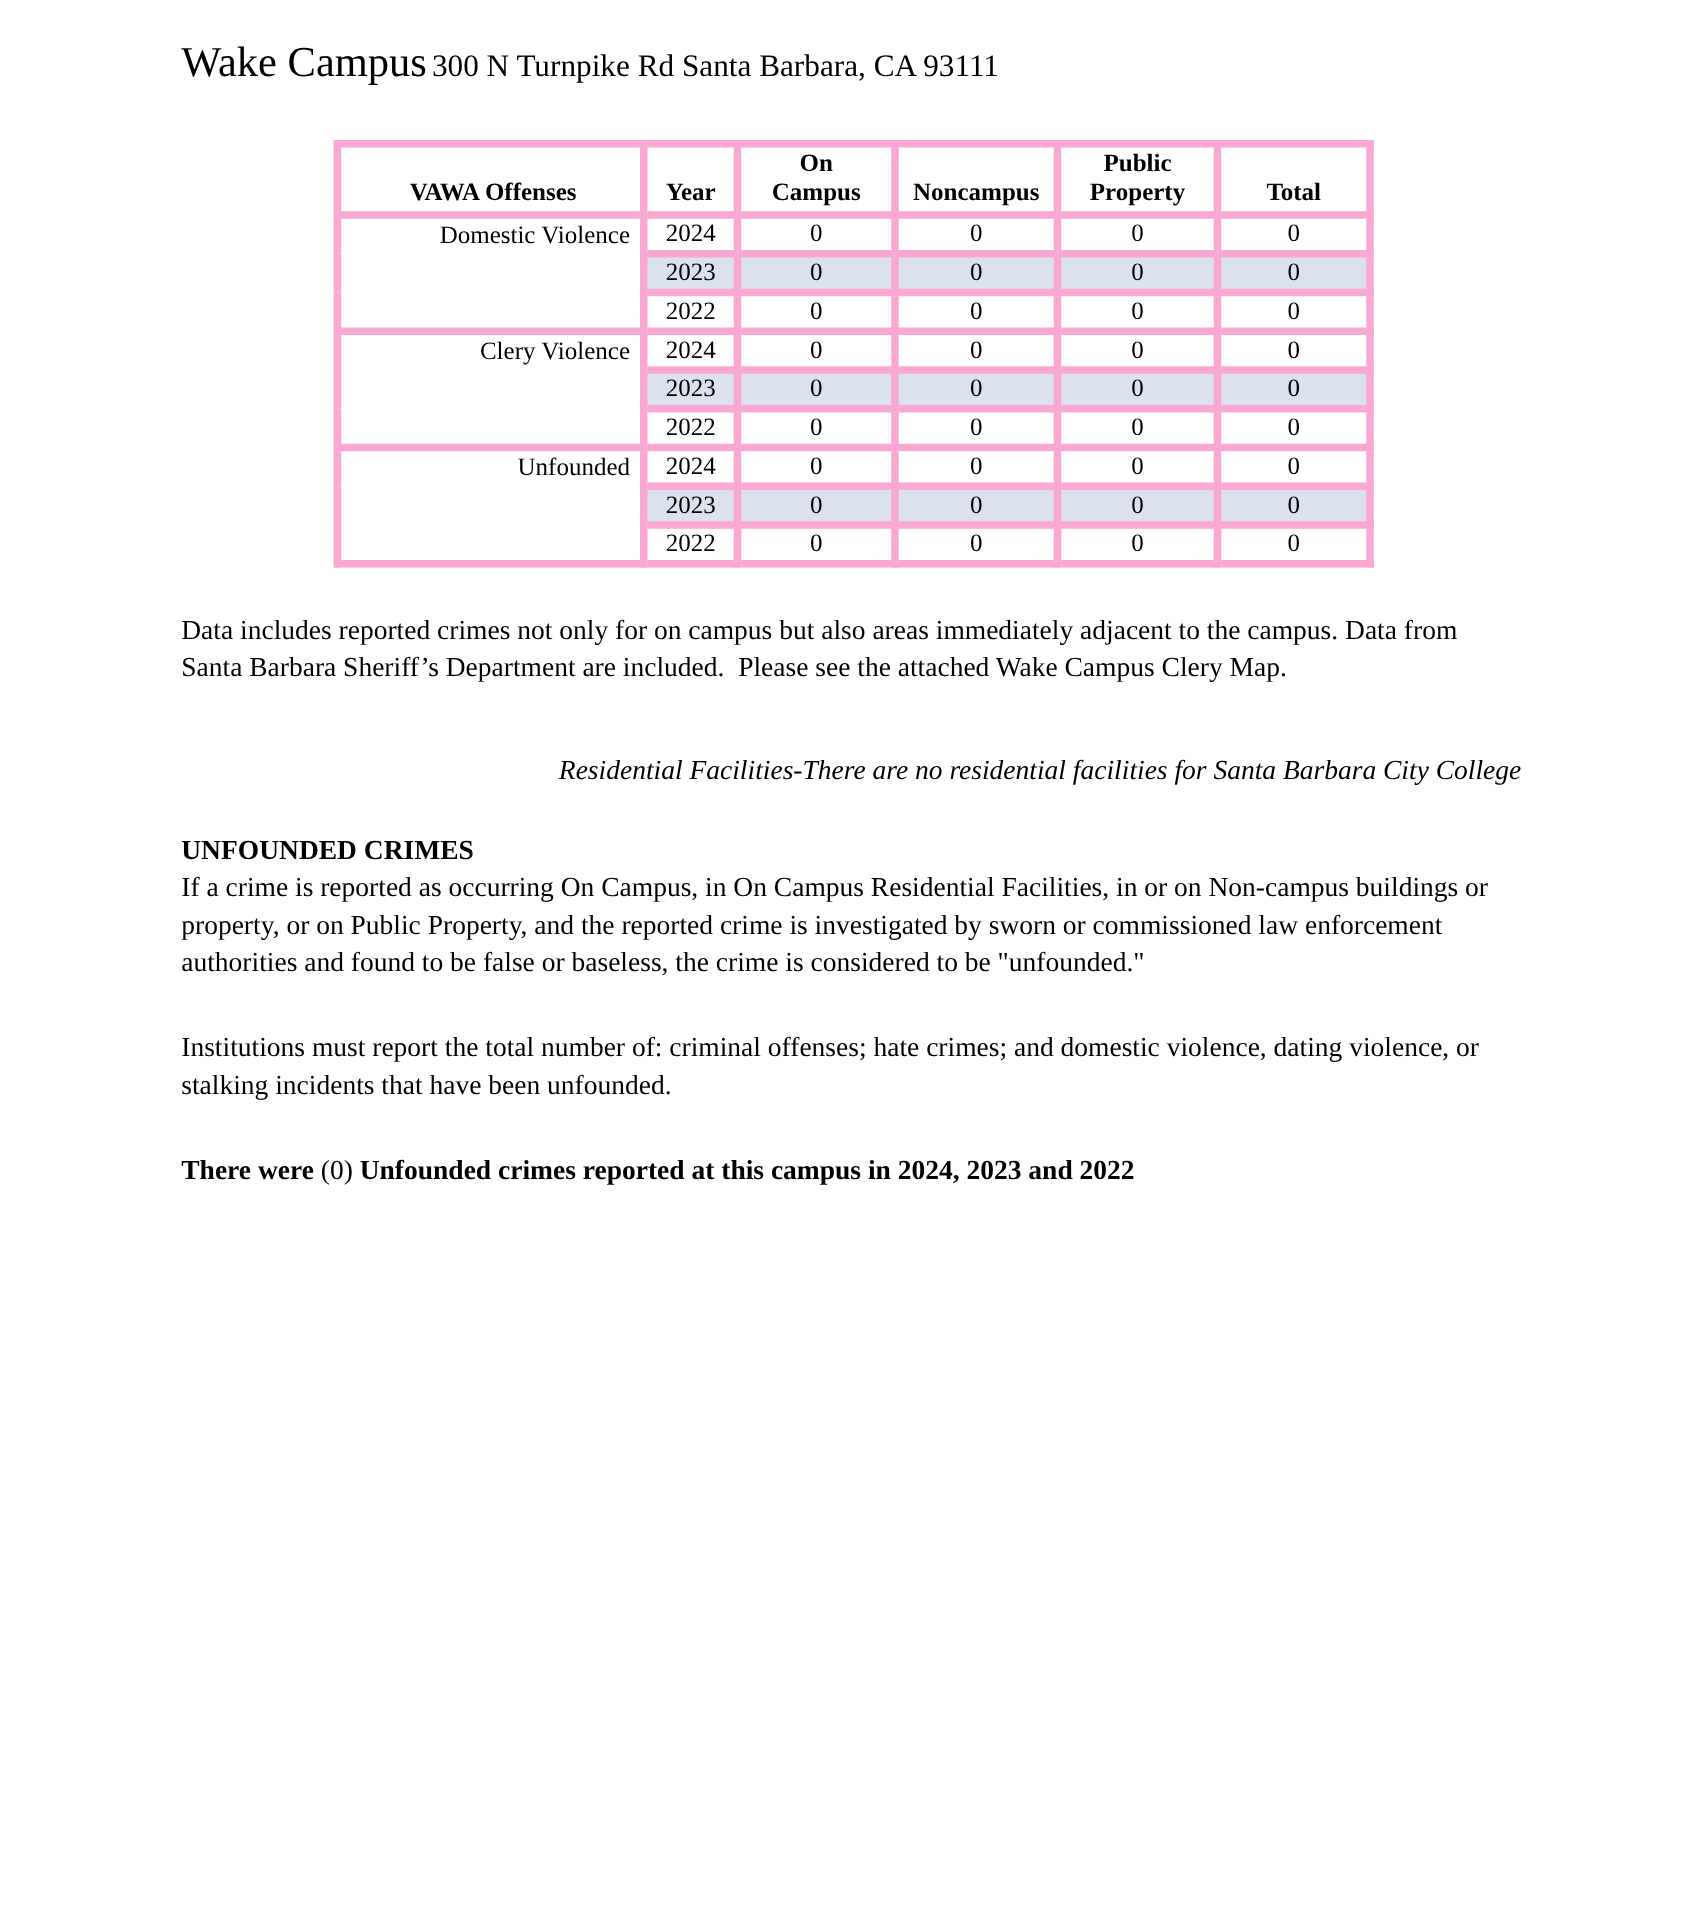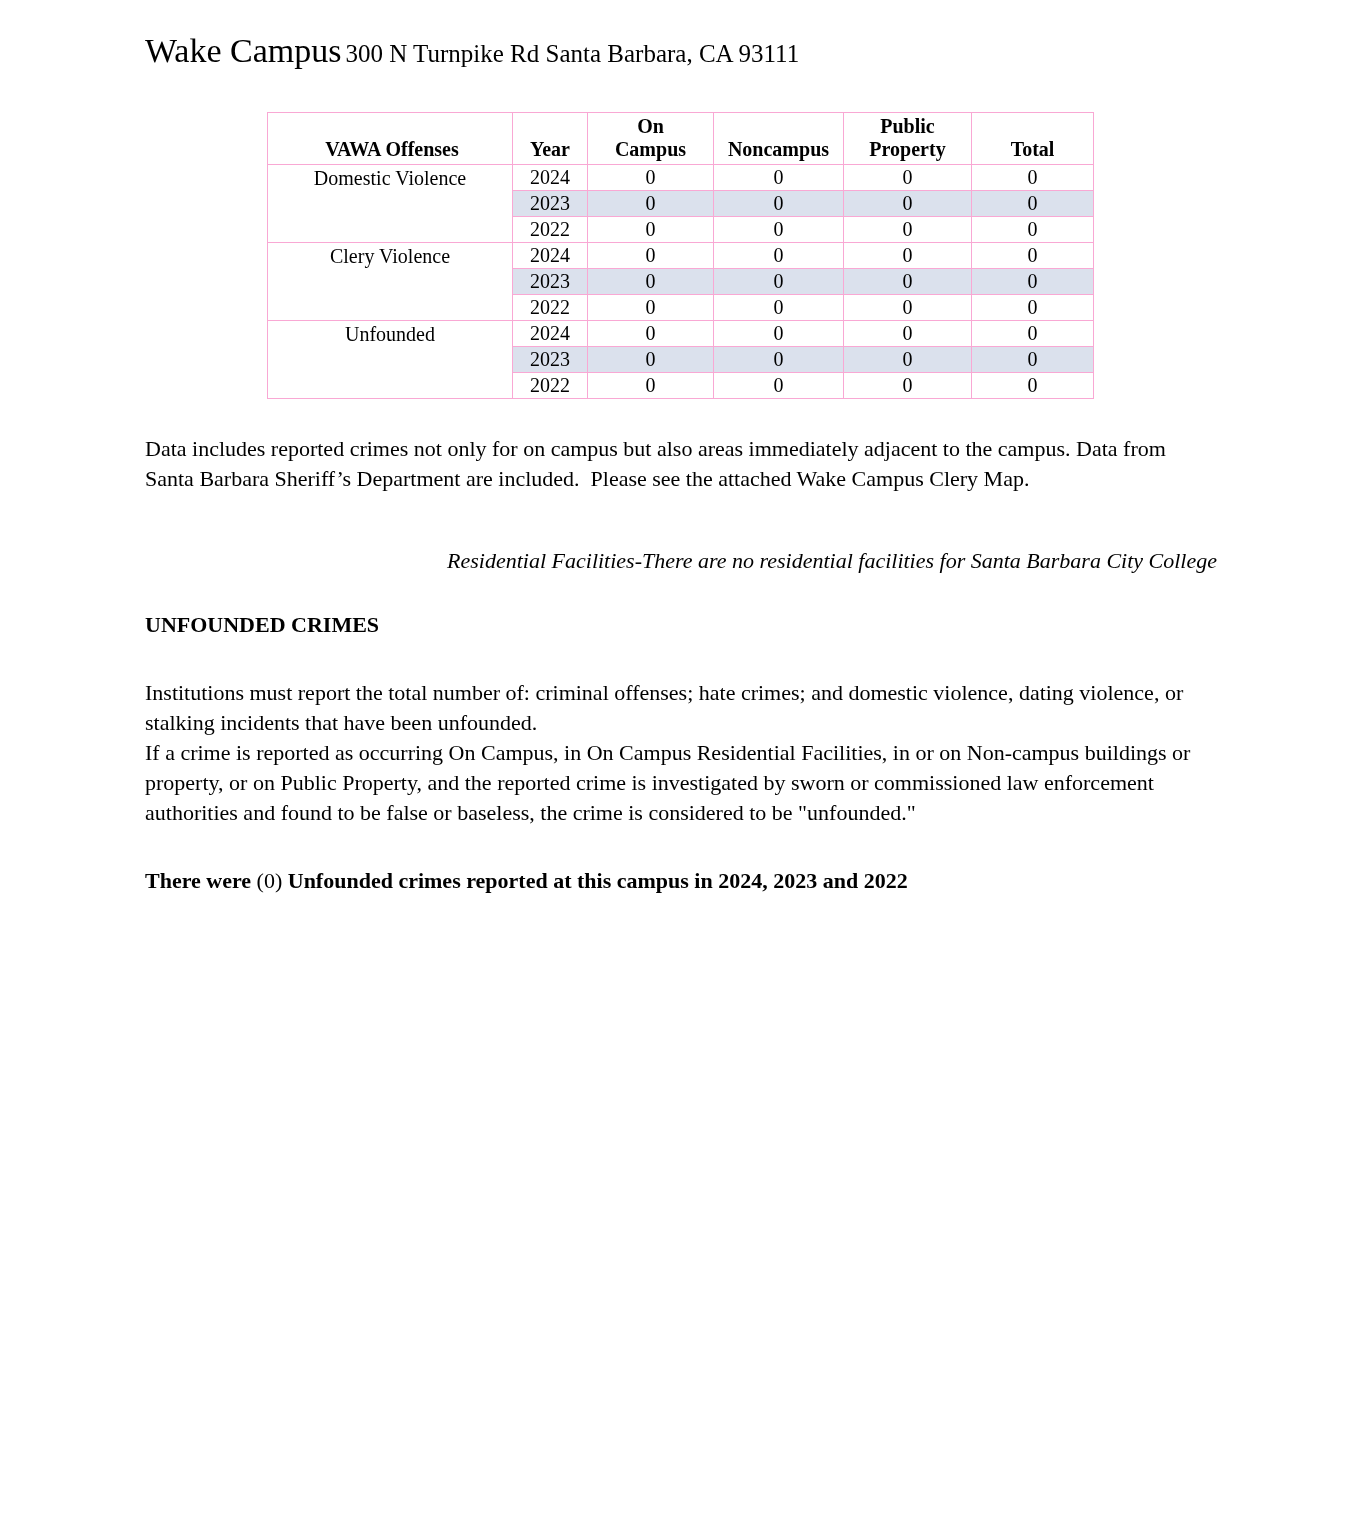--- a/index.html
+++ b/index.html
@@ -30,21 +30,21 @@
   .table-wrap {
     margin-top: 42px;
     margin-left: 122px;
   }
   table.vawa {
     border-collapse: collapse;
     table-layout: fixed;
     width: 826px;
   }
   table.vawa th, table.vawa td {
-    border: 1px solid #f9a8d4;
+    border: 6px solid #f9a8d4;
     font-size: 20px;
     line-height: 23px;
   }
   table.vawa th {
     font-weight: bold;
     text-align: center;
     vertical-align: bottom;
     white-space: pre-line;
     height: 52px;
     padding: 2px 4px 3px 4px;
@@ -53,21 +53,21 @@
     text-align: center;
     padding-left: 8px;
   }
   table.vawa td {
     height: 25px;
     padding: 1px 4px;
     text-align: center;
     vertical-align: middle;
   }
   table.vawa td.offense {
-    text-align: center;
+    text-align: right;
     vertical-align: top;
     padding: 2px 8px;
   }
   tr.shaded td { background: var(--shade, #dbe1ed); }
   .body-text {
     width: 1072px;
     font-size: 22px;
     line-height: 30px;
     white-space: pre-wrap;
   }
@@ -200,21 +200,21 @@
         </tr>
       </tbody>
     </table>
   </div>
 
   <p class="body-text note">Data includes reported crimes not only for on campus but also areas immediately adjacent to the campus. Data from Santa Barbara Sheriff’s Department are included.  Please see the attached Wake Campus Clery Map.</p>
 
   <p class="body-text residential">Residential Facilities-There are no residential facilities for Santa Barbara City College</p>
 
   <div class="section-heading">UNFOUNDED CRIMES</div>
+  <p class="body-text heading-tight">If a crime is reported as occurring On Campus, in On Campus Residential Facilities, in or on Non-campus buildings or property, or on Public Property, and the reported crime is investigated by sworn or commissioned law enforcement authorities and found to be false or baseless, the crime is considered to be "unfounded."</p>
+
   <p class="body-text p-gap">Institutions must report the total number of: criminal offenses; hate crimes; and domestic violence, dating violence, or stalking incidents that have been unfounded.</p>
 
-  <p class="body-text heading-tight">If a crime is reported as occurring On Campus, in On Campus Residential Facilities, in or on Non-campus buildings or property, or on Public Property, and the reported crime is investigated by sworn or commissioned law enforcement authorities and found to be false or baseless, the crime is considered to be "unfounded."</p>
-
   <div class="total-line"><span class="bold">There were </span><span>(0)</span><span class="bold"> Unfounded crimes reported at this campus in 2024, 2023 and 2022</span></div>
 
 
 
 </div>
 
 </body></html>

